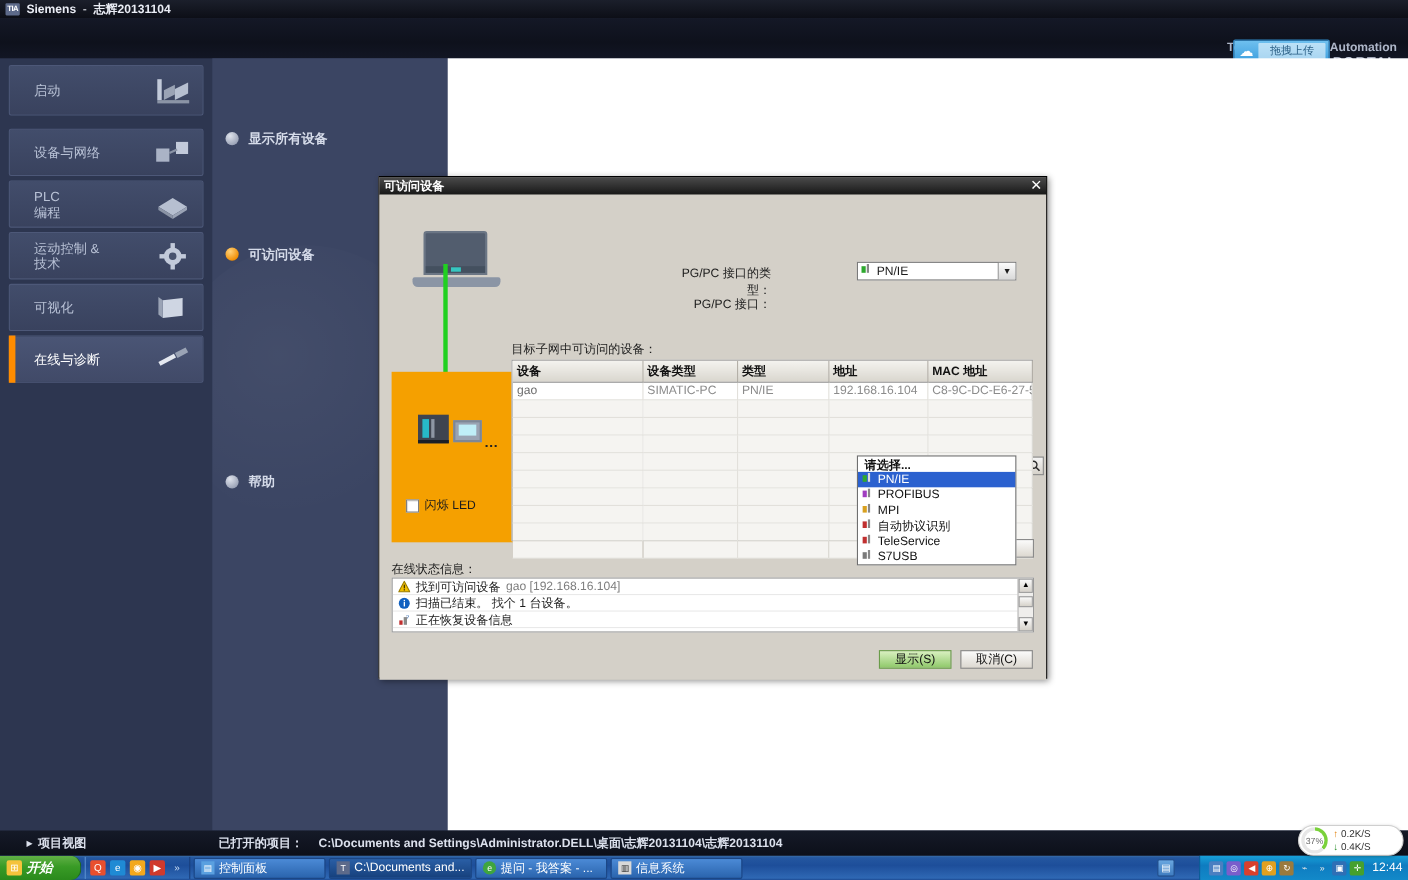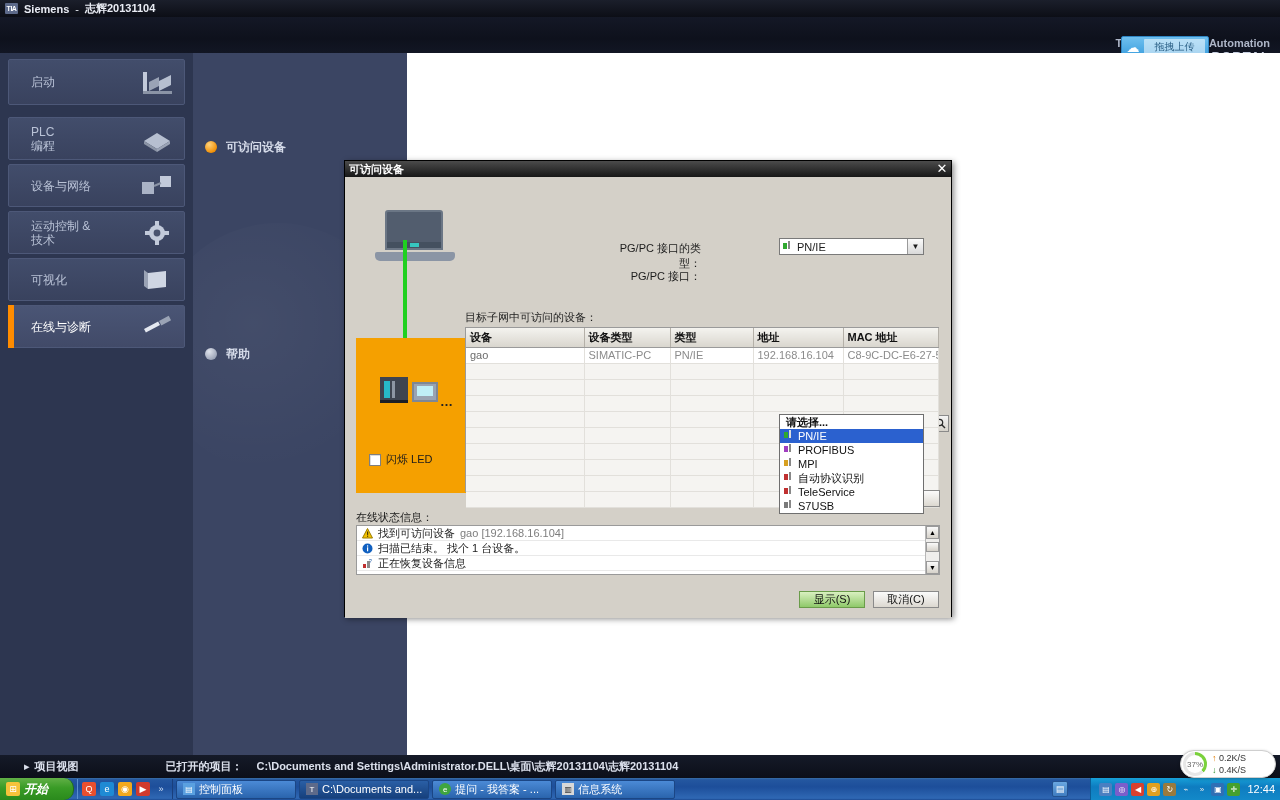--- a/index.html
+++ b/index.html
@@ -278,21 +278,21 @@
   }
   .btn.primary { background: linear-gradient(180deg,#d9f0c0,#8fc96a); border-color:#6a9c4a; }
 
   
   .statusbar {
     position: absolute; left: 0; top: 755px; width: 1280px; height: 23px;
     background: linear-gradient(180deg,#151a28 0%,#0c0f19 100%);
     display: flex; align-items: center; color: #dbe0ec; font-size: 11px; font-weight: bold;
   }
   .projview { margin-left: 24px; display:flex; align-items:center; gap:5px; cursor:pointer;}
-  .opened-label { margin-left: 87px; }
+  .opened-label { margin-left: 120px; }
   .opened-path { margin-left: 14px; font-weight: bold; }
 
   .netwidget {
     position: absolute; right: 4px; top: 750px; width: 96px; height: 28px;
     background: #fff; border: 1px solid #cfcfcf; border-radius: 14px;
     display: flex; align-items: center; z-index: 30;
     box-shadow: 0 1px 3px rgba(0,0,0,.3);
   }
   .nw-dial {
     width: 24px; height: 24px; margin-left: 2px; border-radius: 50%;
@@ -385,38 +385,38 @@
           <rect x="3" y="4" width="4" height="19" fill="#c2cada"></rect>
           <polygon points="9,23 9,14 19,9 19,18" fill="#9aa3b5"></polygon>
           <polygon points="19,23 19,13 31,7 31,17" fill="#b6bfd0"></polygon>
           <rect x="3" y="23" width="29" height="3" fill="#8b94a6"></rect>
         </g>
           </svg>
       </span>
     </div>
 
     <div class="navitem">
+      <span class="nlabel">设备与网络</span>
+      <span class="nicon">
+        <svg width="34" height="28" viewBox="0 0 34 28">
+          <rect x="2" y="10" width="12" height="12" fill="#aab3c6"></rect>
+          <rect x="20" y="4" width="11" height="11" fill="#c2cada"></rect>
+          <line x1="14" y1="14" x2="21" y2="11" stroke="#8b94a6" stroke-width="2"></line>
+        </svg>
+      </span>
+    </div>
+
+    <div class="navitem">
       <span class="nlabel">PLC
 编程</span>
       <span class="nicon">
         <svg width="34" height="28" viewBox="0 0 34 28">
           <polygon points="4,16 17,8 30,16 17,24" fill="#b6bfd0"></polygon>
           <polygon points="4,16 17,24 17,27 4,19" fill="#8b94a6"></polygon>
           <polygon points="30,16 17,24 17,27 30,19" fill="#9aa3b5"></polygon>
-        </svg>
-      </span>
-    </div>
-
-    <div class="navitem">
-      <span class="nlabel">设备与网络</span>
-      <span class="nicon">
-        <svg width="34" height="28" viewBox="0 0 34 28">
-          <rect x="2" y="10" width="12" height="12" fill="#aab3c6"></rect>
-          <rect x="20" y="4" width="11" height="11" fill="#c2cada"></rect>
-          <line x1="14" y1="14" x2="21" y2="11" stroke="#8b94a6" stroke-width="2"></line>
         </svg>
       </span>
     </div>
 
     <div class="navitem">
       <span class="nlabel">运动控制 &amp;
 技术</span>
       <span class="nicon">
         <svg width="34" height="28" viewBox="0 0 34 28">
           <circle cx="17" cy="14" r="8" fill="#c2cada"></circle>
@@ -446,20 +446,24 @@
       <span class="nicon">
         <svg width="34" height="28" viewBox="0 0 34 28">
           <rect x="4" y="16" width="16" height="4" transform="rotate(-28 4 16)" fill="#e4e8f0"></rect>
           <rect x="19" y="8" width="11" height="5" transform="rotate(-28 19 8)" fill="#9aa3b5"></rect>
         </svg>
       </span>
     </div>
   </div>
 
   <div class="midcol">
+    <div class="moption" style="margin-top:62px">
+      <span class="radio"></span>
+      <span>显示所有设备</span>
+    </div>
     <div class="moption" style="margin-top:83px">
       <span class="radio on"></span>
       <span>可访问设备</span>
     </div>
     <div class="moption" style="margin-top:185px">
       <span class="radio"></span>
       <span>帮助</span>
     </div>
   </div>
 

